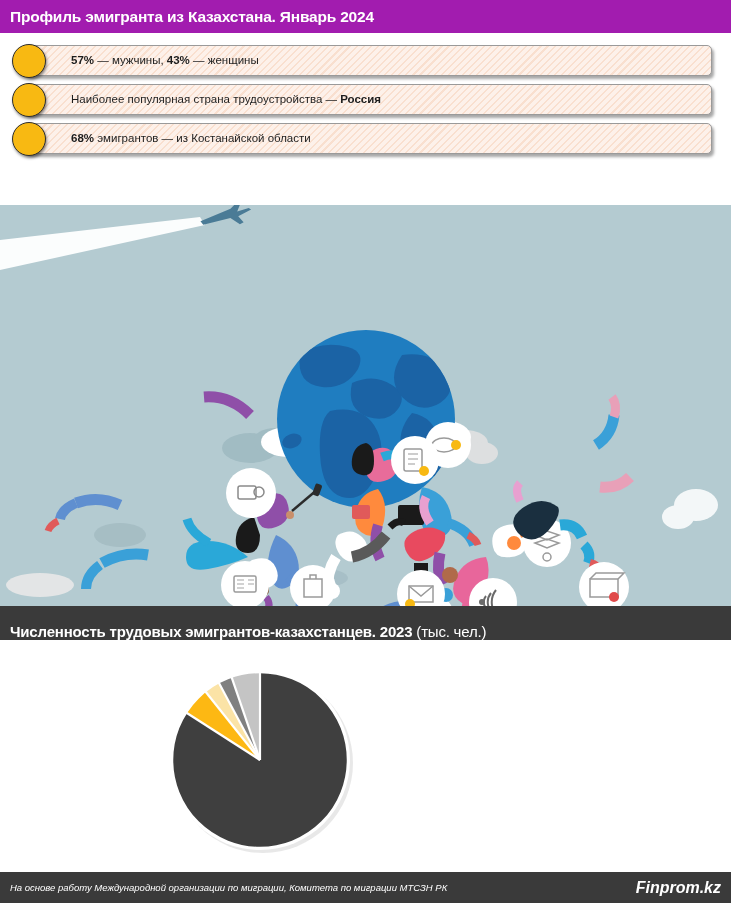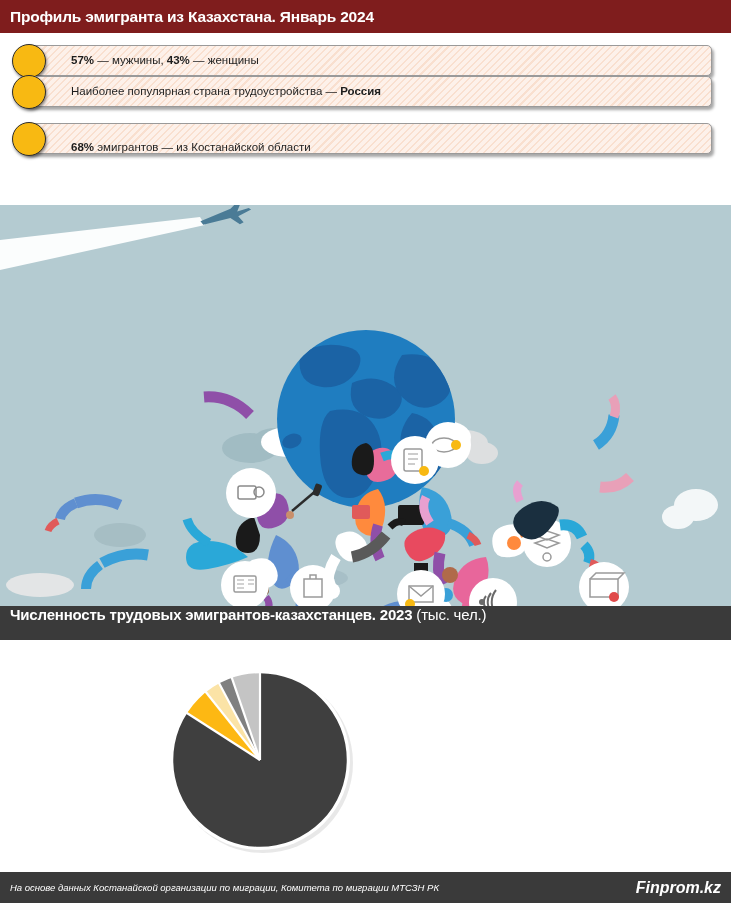--- a/index.html
+++ b/index.html
@@ -7,21 +7,21 @@
     width:731px;height:903px;
     background:#ffffff;
     font-family:"Liberation Sans","DejaVu Sans",sans-serif;
     overflow:hidden;
   }
   .page{position:relative;width:731px;height:903px;background:#fff;}
 
   
   .title-band{
     position:absolute;left:0;top:0;width:731px;height:33px;
-    background:#7f1d1d;
+    background:#a21caf;
     display:flex;align-items:center;
   }
   .title-band .title-text{
     color:#ffffff;font-size:15.5px;font-weight:bold;
     padding-left:10px;letter-spacing:-0.2px;white-space:nowrap;
   }
 
   
   .bullets{
     position:absolute;left:0;top:33px;width:731px;height:172px;
@@ -35,22 +35,22 @@
         rgba(246,209,185,0.55) 0px,
         rgba(246,209,185,0.55) 1.5px,
         rgba(255,255,255,0) 1.5px,
         rgba(255,255,255,0) 5px);
     border:1px solid #9a9a9a;
     border-radius:5px;
     box-shadow:2px 3px 3px rgba(0,0,0,0.35);
     display:flex;align-items:center;
   }
   .bullet-row.r0{top:12px;}
-  .bullet-row.r1{top:43px;}
-  .bullet-row.r2{top:90px;align-items:flex-end;}
+  .bullet-row.r1{top:51px;}
+  .bullet-row.r2{top:90px;}
   .bullet-row.r3{top:129px;}
 
   .bullet-dot{
     position:absolute;left:-13px;top:-2px;
     width:32px;height:32px;border-radius:50%;
     background:#f8b912;
     border:1.5px solid #2e2e2e;
     box-shadow:1px 2px 3px rgba(0,0,0,0.45);
   }
   .bullet-text{
@@ -62,21 +62,21 @@
   
   .illus{
     position:absolute;left:0;top:205px;width:731px;height:401px;
     background:#b4cbd1;overflow:hidden;
   }
   .illus svg{display:block;width:731px;height:401px;}
 
   
   .chart-band{
     position:absolute;left:0;top:606px;width:731px;height:34px;
-    background:#3a3a3a;display:flex;align-items:flex-start;
+    background:#3a3a3a;display:flex;align-items:flex-end;
   }
   .chart-band .ct{
     color:#ffffff;font-size:15px;font-weight:bold;padding-left:10px;
     letter-spacing:-0.2px;white-space:nowrap;
   }
   .chart-band .ct .unit{font-weight:normal;}
 
   
   .chart-area{
     position:absolute;left:0;top:640px;width:731px;height:225px;
@@ -370,17 +370,17 @@
           <path d="M110,110 L68.7,32.5"></path>
           <path d="M110,110 L81.5,26.9"></path>
         </g>
         <circle cx="110" cy="110" r="88" fill="none" stroke="#ffffff" stroke-width="2.5"></circle>
       </svg>
     </div>
 
   </div>
 
   <div class="footer">
-    <span class="src">На основе данных Костанайской организации по миграции, Комитета по миграции МТСЗН РК</span>
+    <span class="src">На основе работу Международной организации по миграции, Комитета по миграции МТСЗН РК</span>
     <span class="brand">Finprom.kz</span>
   </div>
 
 </div>
 
 </body></html>

